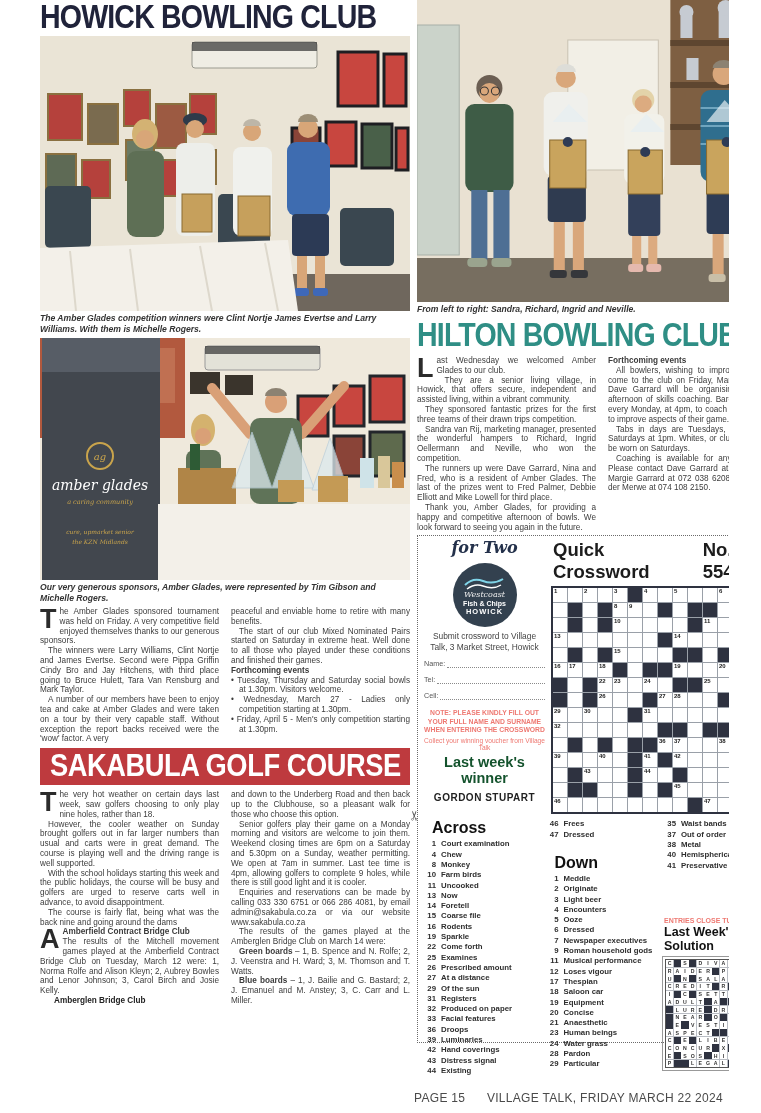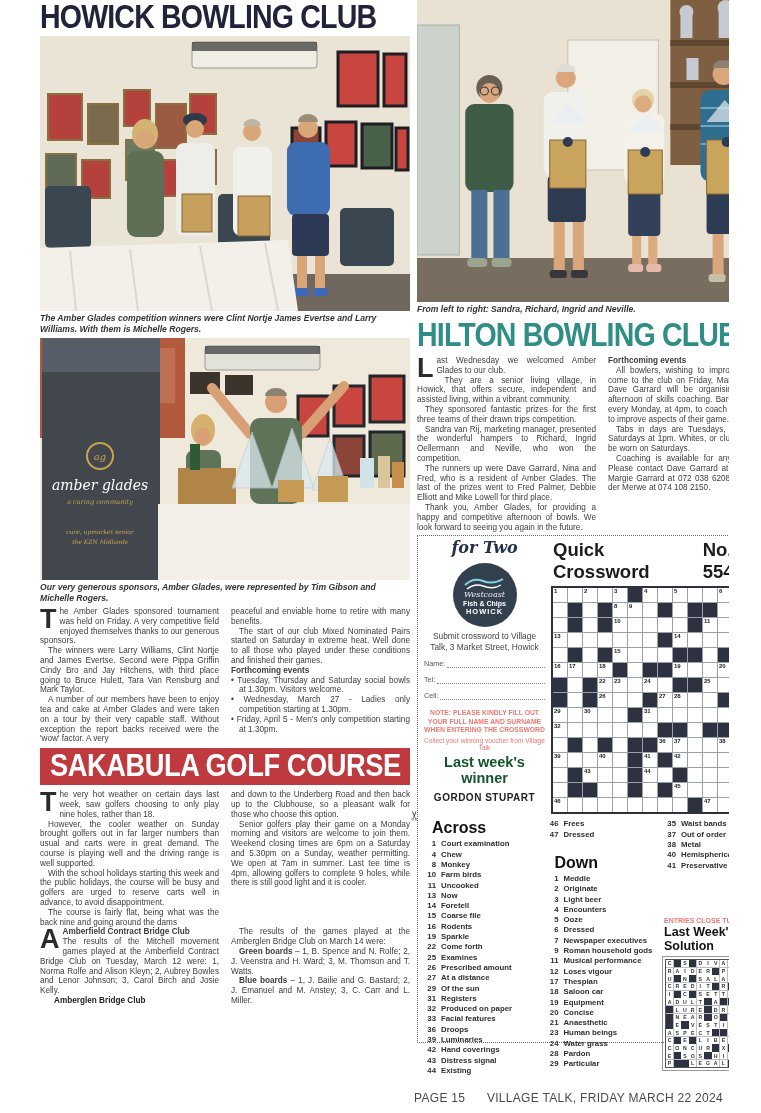--- a/index.html
+++ b/index.html
@@ -219,20 +219,21 @@
     <div class="article">
       <div class="acol">
         <p class="first"><span class="dropcap">T</span><span>he very hot weather on certain days last week, saw golfers choosing to only play nine holes, rather than 18.</span></p>
         <p>However, the cooler weather on Sunday brought golfers out in far larger numbers than usual and carts were in great demand. The course is playing well and the driving range is well supported.</p>
         <p>With the school holidays starting this week and the public holidays, the course will be busy and golfers are urged to reserve carts well in advance, to avoid disappointment.</p>
         <p>The course is fairly flat, being what was the back nine and going around the dams</p>
       </div>
       <div class="acol">
         <p class="first">and down to the Underberg Road and then back up to the Clubhouse, so a pleasant walk for those who choose this option.</p>
         <p>Senior golfers play their game on a Monday morning and visitors are welcome to join them. Weekend closing times are 6pm on a Saturday and 5.30pm on a Sunday, weather permitting. We open at 7am in summer. Last tee time is 4pm, allowing golfers to complete 9 holes, while there is still good light and it is cooler.</p>
+        <p>Enquiries and reservations can be made by calling 033 330 6751 or 066 286 4081, by email admin@sakabula.co.za or via our website www.sakabula.co.za</p>
       </div>
     </div>
 
 
     <div class="article">
       <div class="acol">
         <p class="first"><span class="dropcap">A</span><b>Amberfield Contract Bridge Club</b><br><span>The results of the Mitchell movement games played at the Amberfield Contract Bridge Club on Tuesday, March 12 were: 1, Norma Rolfe and Alison Kleyn; 2, Aubrey Bowles and Lenor Johnson; 3, Carol Birch and Josie Kelly.</span></p>
         <p class="club-h">Amberglen Bridge Club</p>
       </div>
       <div class="acol">

